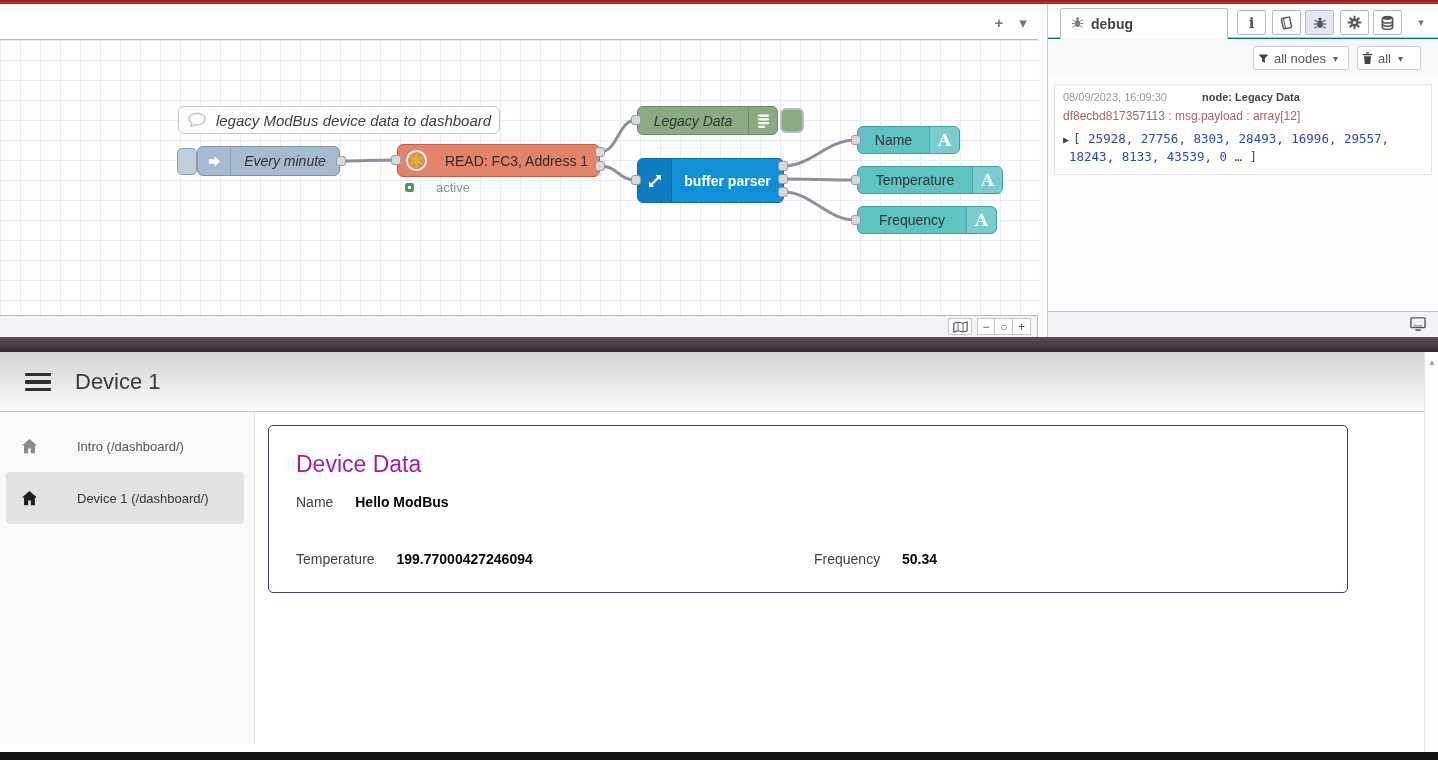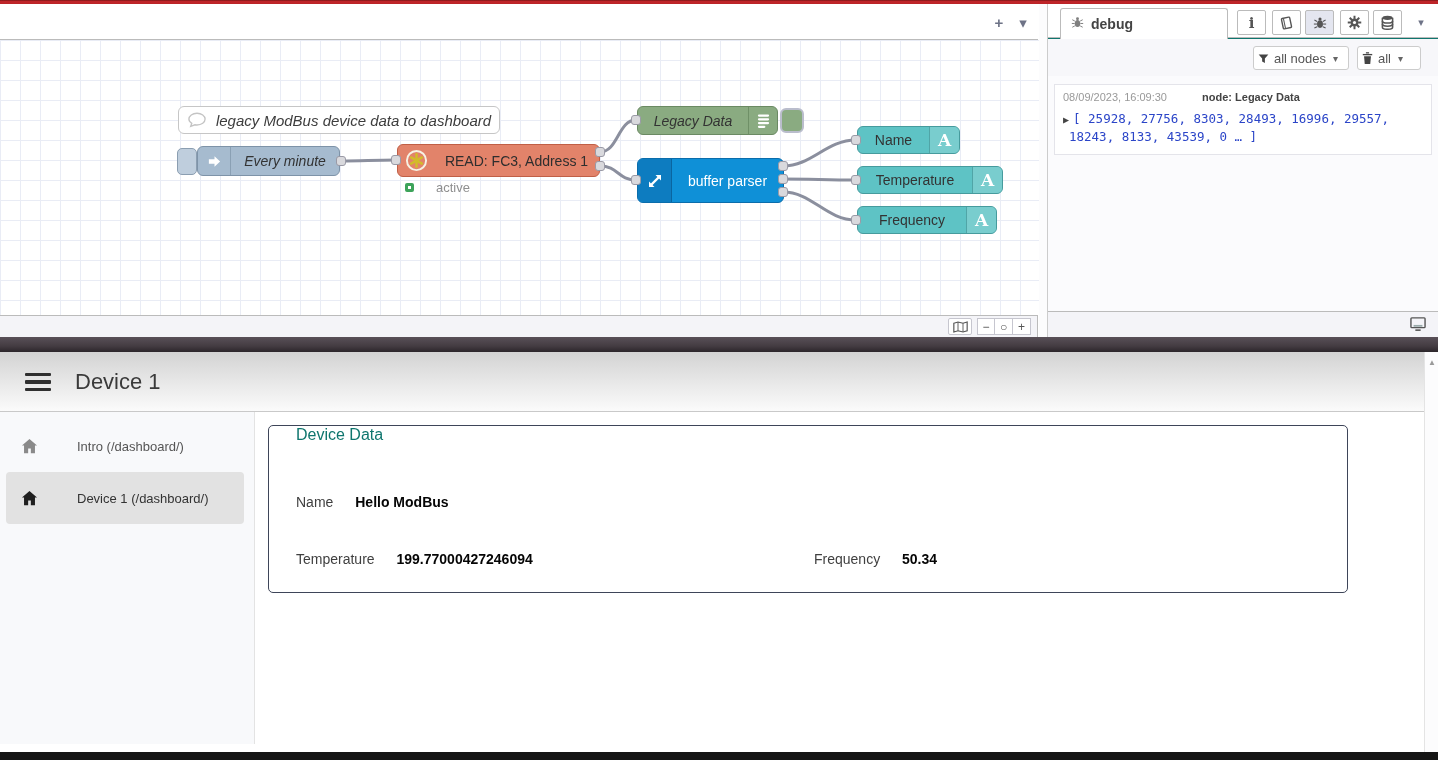--- a/index.html
+++ b/index.html
@@ -61,21 +61,21 @@
   .debug-node .nicon { width:29px; align-self:stretch; display:flex; align-items:center;
     justify-content:center; border-left:1px solid #6f9067; }
   .debug-toggle { position:absolute; left:780px; top:68px; width:24px; height:25px; z-index:2;
     background:#8aab81; border:2px solid #babdcc; border-radius:6px; }
 
   .parser-node { left:637px; top:118px; width:147px; height:45px; background:#0f90d7;
     border:1px solid #0b6dab; color:#fff; }
   .parser-node .nicon { width:34px; align-self:stretch; background:#0d7cc0; display:flex;
     align-items:center; justify-content:center; border-right:1px solid #0a65a0;
     border-radius:5px 0 0 5px; }
-  .parser-node .lbl { flex:1; text-align:center; color:#fff; }
+  .parser-node .lbl { flex:1; text-align:center; color:#fff;font-weight:bold; }
 
   .text-node { background:#5ec3c5; border:1px solid #469b9d; }
   .text-node .lbl { flex:1; text-align:center; }
   .text-node .nicon { width:30px; align-self:stretch; background:#79cdce;
     border-left:1px solid #50a5a7; display:flex; align-items:center; justify-content:center;
     border-radius:0 5px 5px 0; font-family:"DejaVu Serif","Liberation Serif",serif;
     font-weight:bold; color:#fff; font-size:17px; }
   .tn1 { left:857px; top:86px; width:103px; height:28px; }
   .tn2 { left:857px; top:126px; width:146px; height:28px; }
   .tn3 { left:857px; top:166px; width:140px; height:28px; }
@@ -159,21 +159,21 @@
     align-items:center; cursor:pointer; border-radius:4px; }
   .nav-item .nlabel { font-size:13px; color:#555; margin-left:38px; }
   .nav-item .homewrap { margin-left:14px; display:flex; }
   .ni-1 { top:8px; }
   .ni-2 { top:60px; background:#e2e2e2; }
   .ni-2 .nlabel { color:#333; }
 
   .dash-main { position:absolute; left:255px; top:60px; width:1169px; height:340px; background:#fff; }
   .card { position:absolute; left:13px; top:13px; width:1080px; height:168px; background:#fff;
     border:1px solid #3e4559; border-radius:5px; }
-  .card-title { position:absolute; left:27px; top:0; font-size:16px; color:#0f766e; }
+  .card-title { position:absolute; left:27px; top:25px; font-size:23px; color:#a21caf; }
   .fld { position:absolute; font-size:14px; }
   .fld .flabel { color:#3f3f3f; }
   .fld .fvalue { color:#050505; font-weight:bold; margin-left:18px; }
   .fld-name { left:27px; top:68px; }
   .fld-temp { left:27px; top:125px; }
   .fld-freq { left:545px; top:125px; }
 
   .dash-scroll { position:absolute; left:1424px; top:0; width:14px; height:400px;
     background:#fcfcfd; border-left:1px solid #e4e4e4; }
   .dash-scroll .up { position:absolute; left:0; top:6px; width:14px; text-align:center;
@@ -409,20 +409,21 @@
           <span class="car">▾</span>
         </div>
       </div>
 
       <div class="sb-content">
         <div class="dmsg">
           <div class="dmsg-meta">
             <span class="ts">08/09/2023, 16:09:30</span>
             <span class="src">node: Legacy Data</span>
           </div>
+          <div class="dmsg-prop">df8ecbd817357113 : msg.payload : array[12]</div>
           <div class="dmsg-json">
             <span class="arrow">▶</span><span>[ 25928, 27756, 8303, 28493, 16996, 29557,</span>
             <div class="l2">18243, 8133, 43539, 0 … ]</div>
           </div>
         </div>
       </div>
 
       <div class="sb-footer">
         <span class="mon">
           <svg width="16" height="15" viewBox="0 0 18 17">

